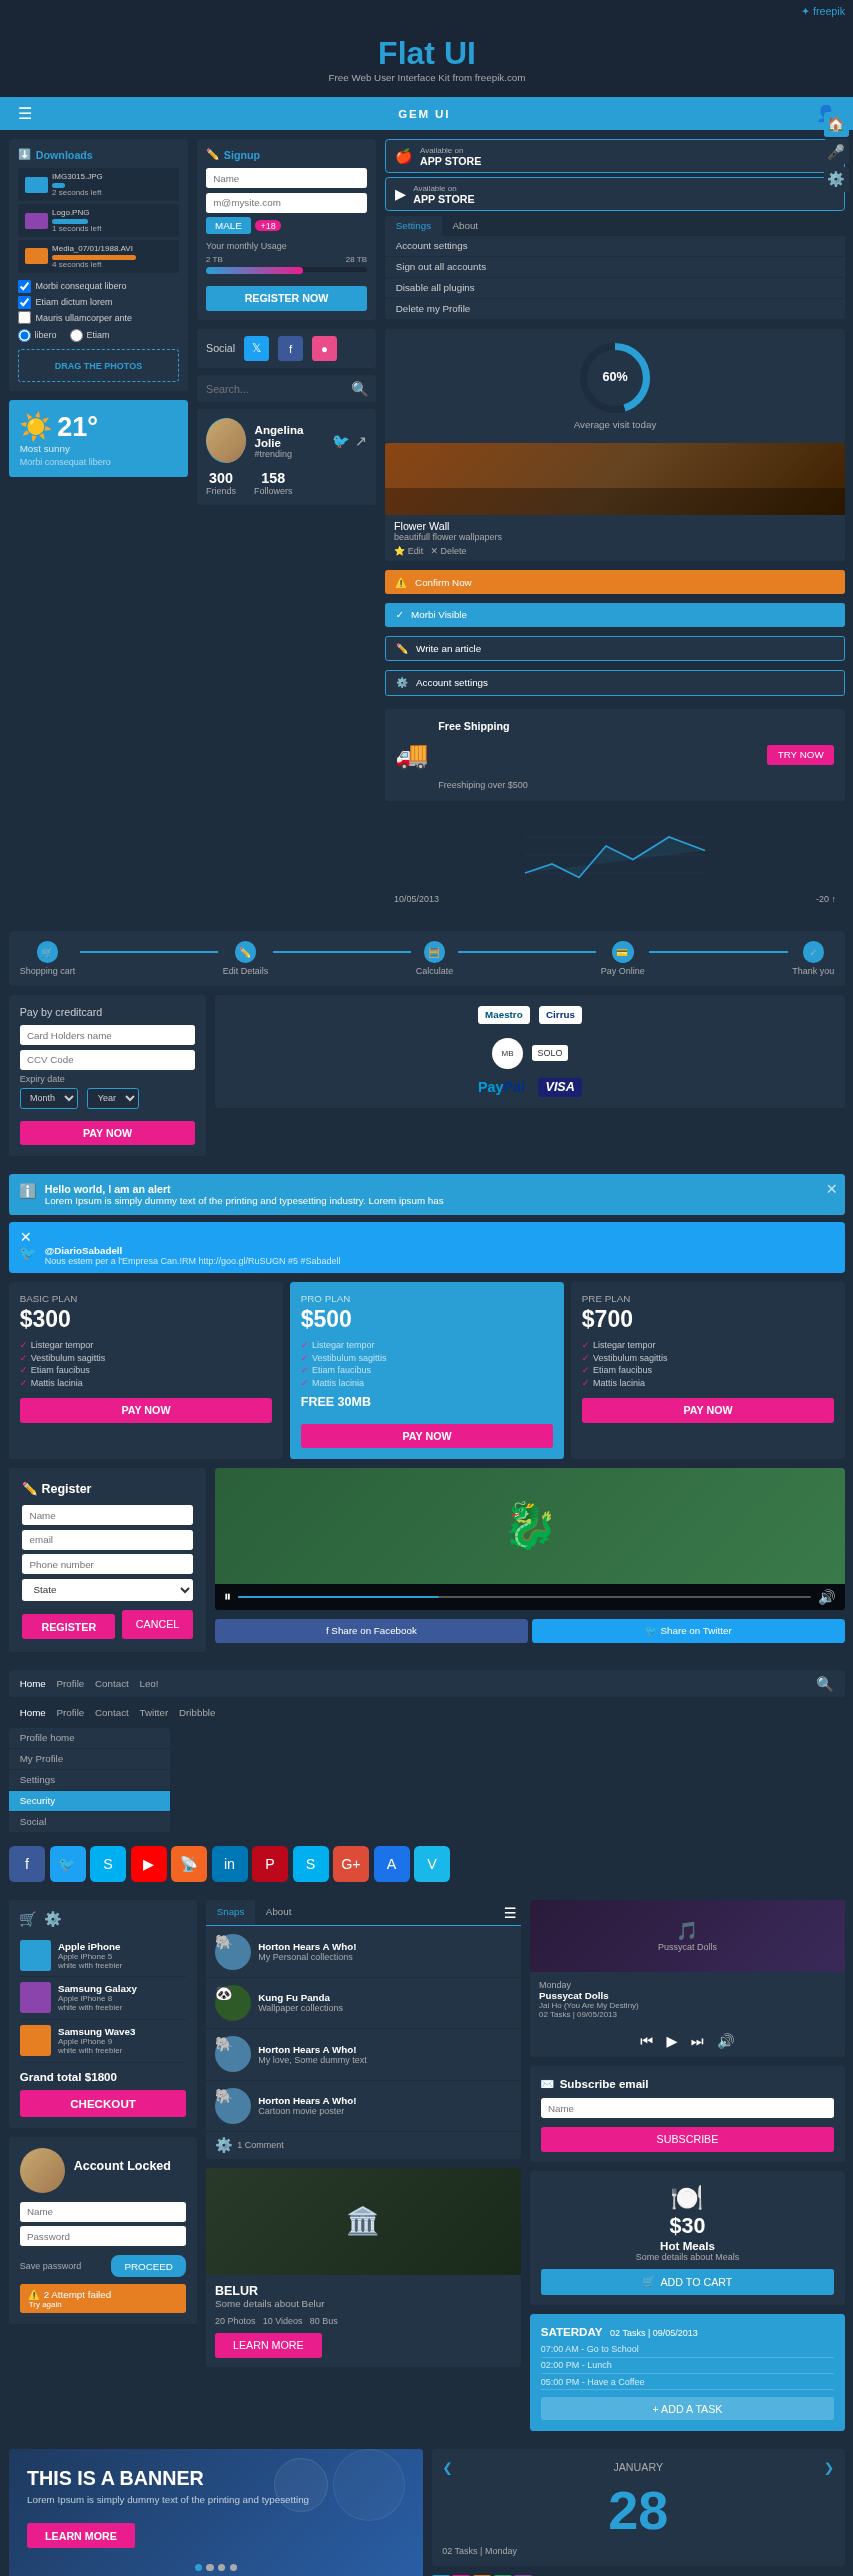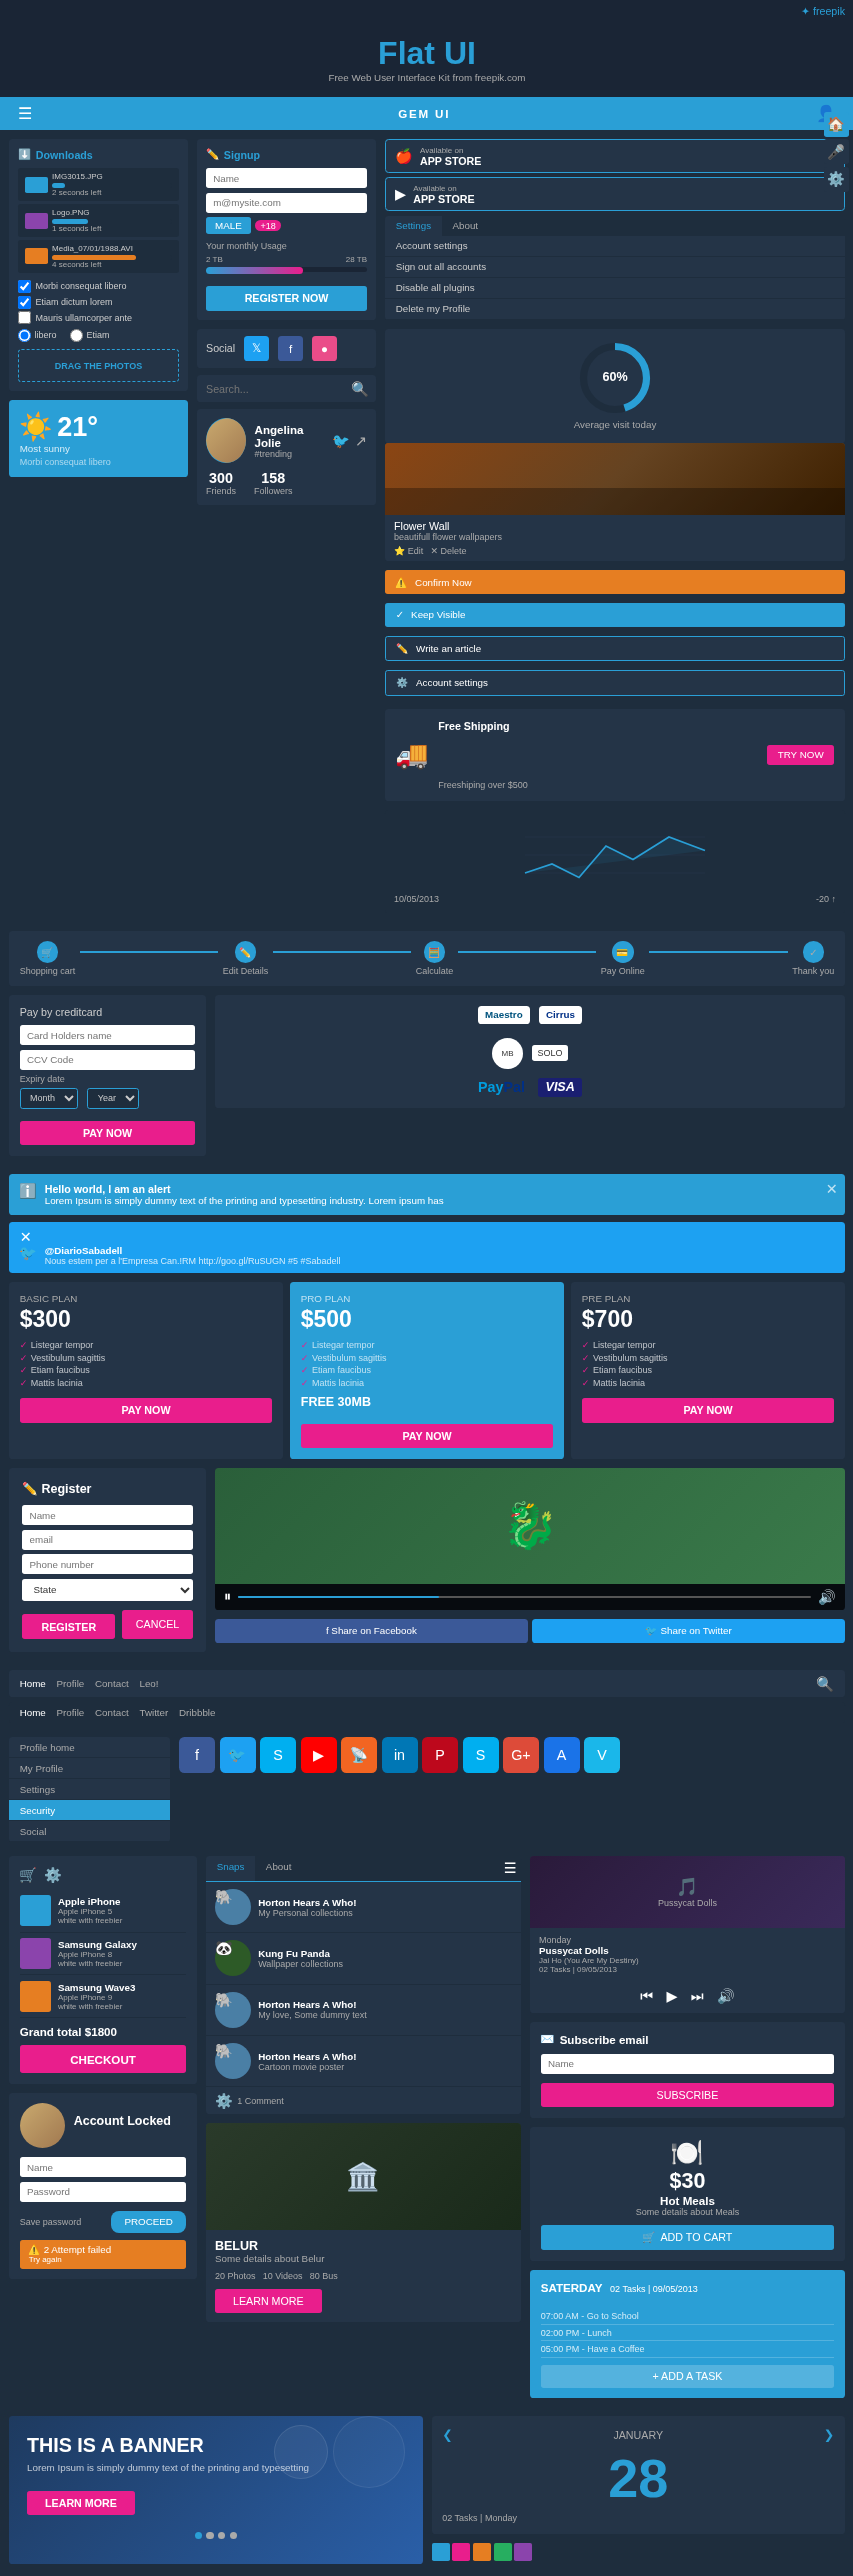--- a/index.html
+++ b/index.html
@@ -580,21 +580,21 @@
     .cal-day { font-size: 54px; font-weight: bold; color: #2a9fd6; text-align: center; }
     .cal-tasks { font-size: 9px; color: #aaa; margin-top: 4.5px; }
 
     
     .tasks-widget {
       background: #2a9fd6;
       border-radius: 3.6px;
       padding: 10.7px;
       margin-bottom: 9px;
     }
-    .tasks-title { font-size: 11.6px; font-weight: bold; color: #fff; margin-bottom: 15px; }
+    .tasks-title { font-size: 11.6px; font-weight: bold; color: #fff; margin-bottom: 3px; }
     .task-item { font-size: 9px; color: rgba(255,255,255,0.8); padding: 2.7px 0; border-bottom: 0.9px solid rgba(255,255,255,0.2); }
     .add-task-btn {
       background: rgba(255,255,255,0.2);
       color: #fff;
       border: none;
       border-radius: 2.7px;
       padding: 5.4px;
       width: 100%;
       font-size: 10.7px;
       cursor: pointer;
@@ -941,21 +941,21 @@
           <div class="flower-sub">beautifull flower wallpapers</div>
           <div class="flower-actions">
             <span class="flower-action">⭐ <span>Edit</span></span>
             <span class="flower-action">✕ <span>Delete</span></span>
           </div>
         </div>
       </div>
 
       <div class="action-btns right-actions">
         <button class="action-btn action-confirm">⚠️ <span>Confirm Now</span></button>
-        <button class="action-btn action-keep">✓ <span>Keep Visible</span></button>
+        <button class="action-btn action-keep">✓ <span>Morbi Visible</span></button>
         <button class="action-btn action-write">✏️ <span>Write an article</span></button>
         <button class="action-btn action-settings">⚙️ <span>Account settings</span></button>
       </div>
 
       <div class="free-shipping">
         <span class="shipping-icon">🚚</span>
         <div class="shipping-text">
           <div class="title">Free Shipping</div>
           <div class="sub">Freeshiping over $500</div>
         </div>
@@ -1153,21 +1153,21 @@
   </div>
 
   <div class="nav-bar" style="background:#1e2d3d;">
     <div class="nav-item active">Home</div>
     <div class="nav-item">Profile</div>
     <div class="nav-item">Contact</div>
     <div class="nav-item">Twitter</div>
     <div class="nav-item">Dribbble</div>
   </div>
 
-  <div class="row" style="margin-top:14px;">
+  <div class="row" style="margin-top:4px;flex-direction:column;">
     <div class="col" style="max-width:161px;">
       <div class="profile-nav">
         <div class="profile-nav-item">Profile home</div>
         <div class="profile-nav-item">My Profile</div>
         <div class="profile-nav-item">Settings</div>
         <div class="profile-nav-item active">Security</div>
         <div class="profile-nav-item">Social</div>
       </div>
     </div>
 

